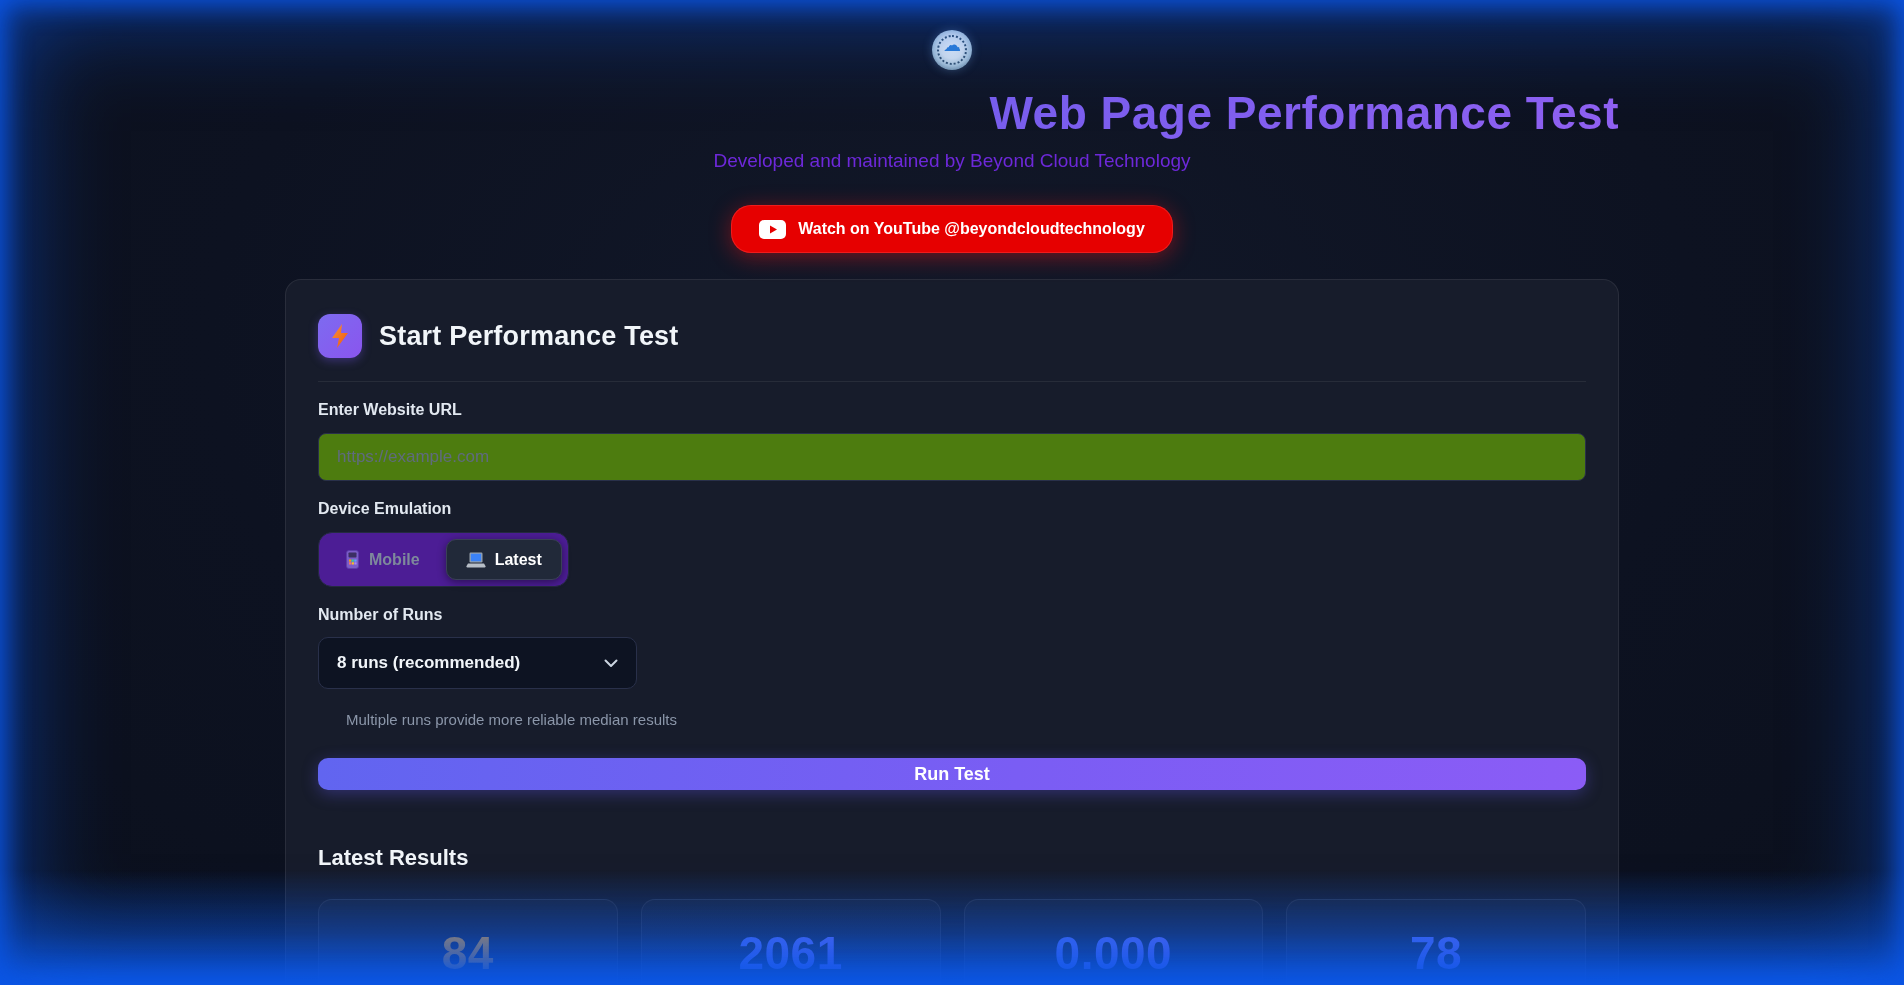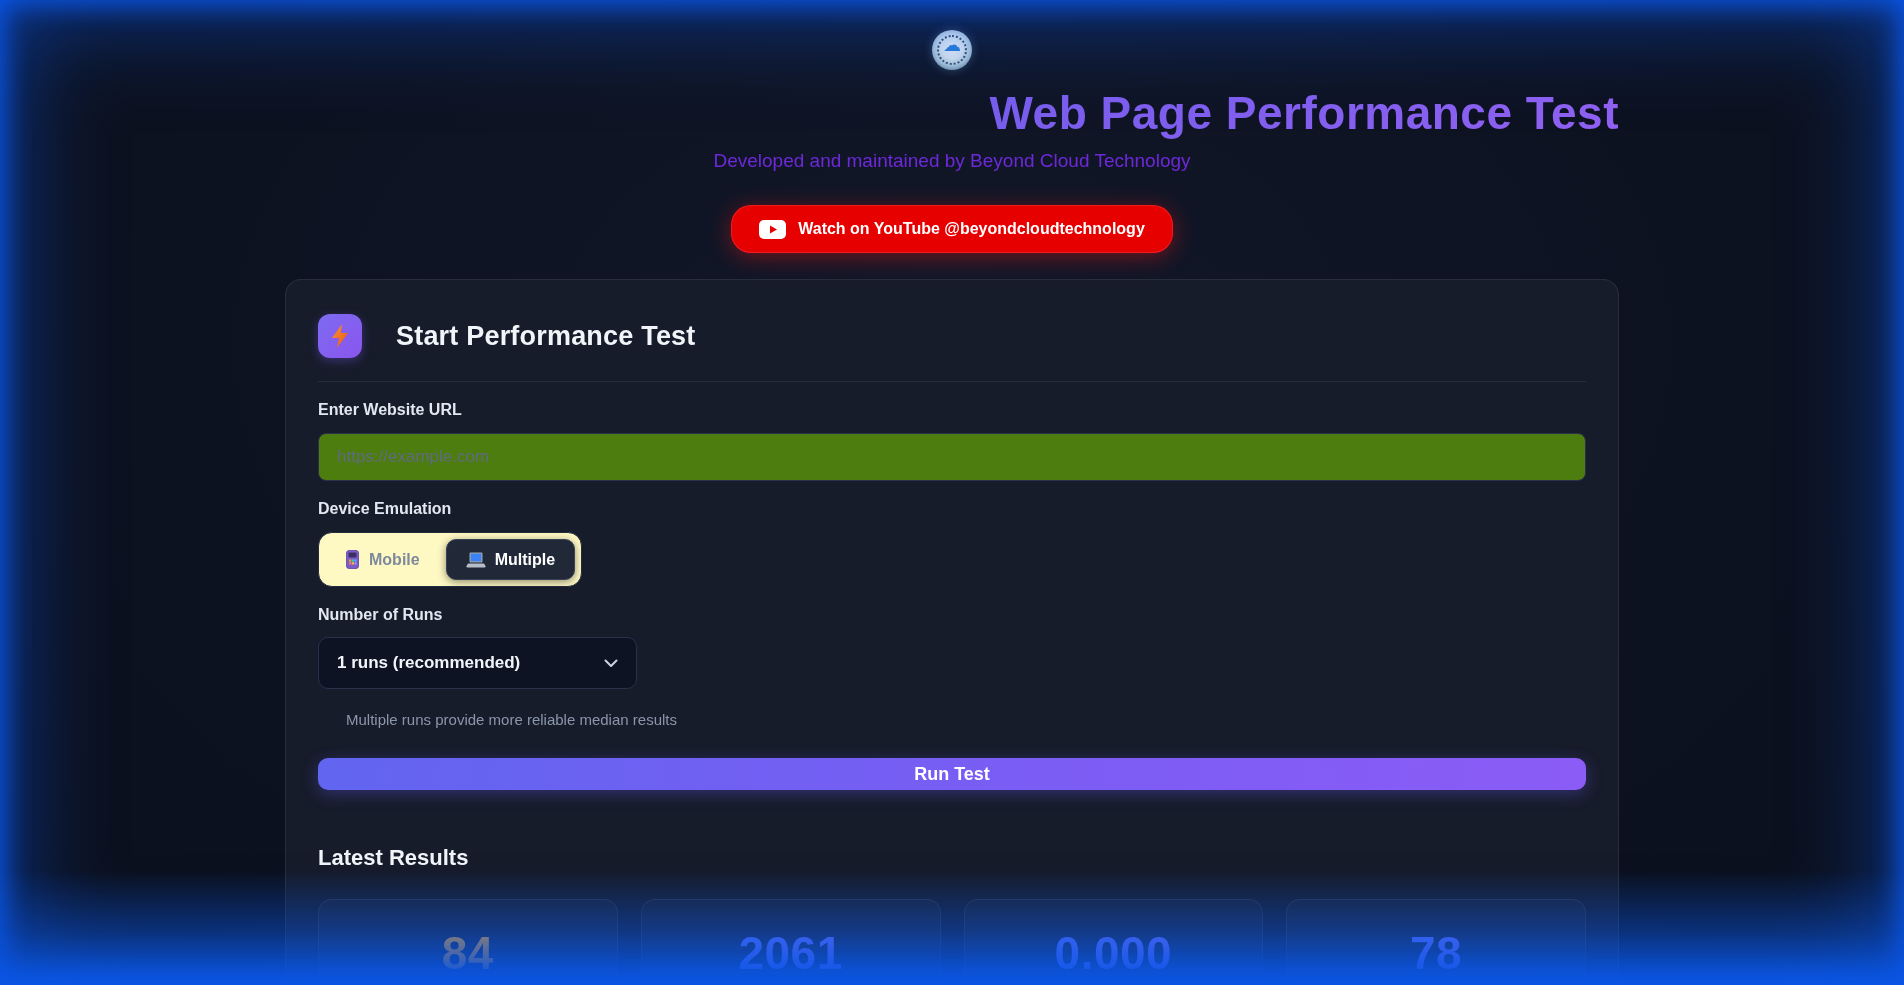--- a/index.html
+++ b/index.html
@@ -62,21 +62,21 @@
 
   
   .card {
     margin-top: 26px;
     background: #171c2b;
     border: 1px solid rgba(255,255,255,0.08);
     border-radius: 16px;
     padding: 34px 32px 60px 32px;
     min-height: 840px;
   }
-  .card-header { display: flex; align-items: center; gap: 34px; }
+  .card-header { display: flex; align-items: center; gap: 17px; }
   .zap-badge {
     width: 44px; height: 44px; border-radius: 12px;
     background: linear-gradient(135deg, #7d6bf0 0%, #8a55ee 100%);
     display: flex; align-items: center; justify-content: center;
     box-shadow: 0 3px 10px rgba(120,90,240,0.35);
   }
   .card-title { font-size: 27px; font-weight: 800; color: #f1f5f9; letter-spacing: 0.2px; }
   .divider { height: 1px; background: rgba(255,255,255,0.07); margin-top: 23px; }
 
   .field-label { margin-top: 19px; font-size: 16px; font-weight: 700; color: #e2e8f0; }
@@ -85,21 +85,21 @@
     margin-top: 14px; width: 100%; height: 48px;
     background: #4d7c0f; border: 1px solid #29304a; border-radius: 8px;
     padding: 0 18px; font-size: 17px; color: #e5e9f0;
     font-family: "Liberation Sans", sans-serif; outline: none; display: block;
   }
   .url-input::placeholder { color: #5f6b7e; }
 
   
   .toggle {
     margin-top: 14px; display: inline-flex; align-items: center; gap: 6px;
-    background: #fef9c3; border: 1px solid #242b40; border-radius: 14px; padding: 6px;
+    background: #4c1d95; border: 1px solid #242b40; border-radius: 14px; padding: 6px;
   }
   .toggle-opt {
     display: inline-flex; align-items: center; gap: 9px;
     height: 41px; padding: 0 19px; border-radius: 10px;
     font-size: 16px; font-family: "Liberation Sans", sans-serif;
     background: transparent; border: 1px solid transparent;
     color: #7e899c; font-weight: 600; cursor: pointer;
   }
   .toggle-opt.active {
     background: #212939; border: 1px solid #3a4157; color: #ffffff; font-weight: 700;
@@ -204,27 +204,27 @@
         <span>Mobile</span>
       </button>
       <button class="toggle-opt active">
         <span style="display:inline-flex;">
           <svg width="20" height="16" viewBox="0 0 20 16">
             <rect x="3.5" y="0.5" width="13" height="10" rx="1.2" fill="#9aa3ad"></rect>
             <rect x="4.8" y="1.7" width="10.4" height="7.6" fill="#3b82f6"></rect>
             <path d="M2 11.5 h16 l1.5 2.5 a1 1 0 0 1 -0.9 1.5 h-17.2 a1 1 0 0 1 -0.9 -1.5 Z" fill="#b7bec7"></path>
           </svg>
         </span>
-        <span>Multiple</span>
+        <span>Latest</span>
       </button>
     </div>
 
     <div class="field-label">Number of Runs</div>
     <div class="select">
-      <span class="select-value">1 runs (recommended)</span>
+      <span class="select-value">8 runs (recommended)</span>
       <span style="display:inline-flex;">
         <svg width="14" height="9" viewBox="0 0 14 9">
           <path d="M1.5 1.5 L7 7 L12.5 1.5" fill="none" stroke="#cbd5e1" stroke-width="2" stroke-linecap="round" stroke-linejoin="round"></path>
         </svg>
       </span>
     </div>
     <div class="help-text">Multiple runs provide more reliable median results</div>
 
     <button class="run-btn">Run Test</button>
 

